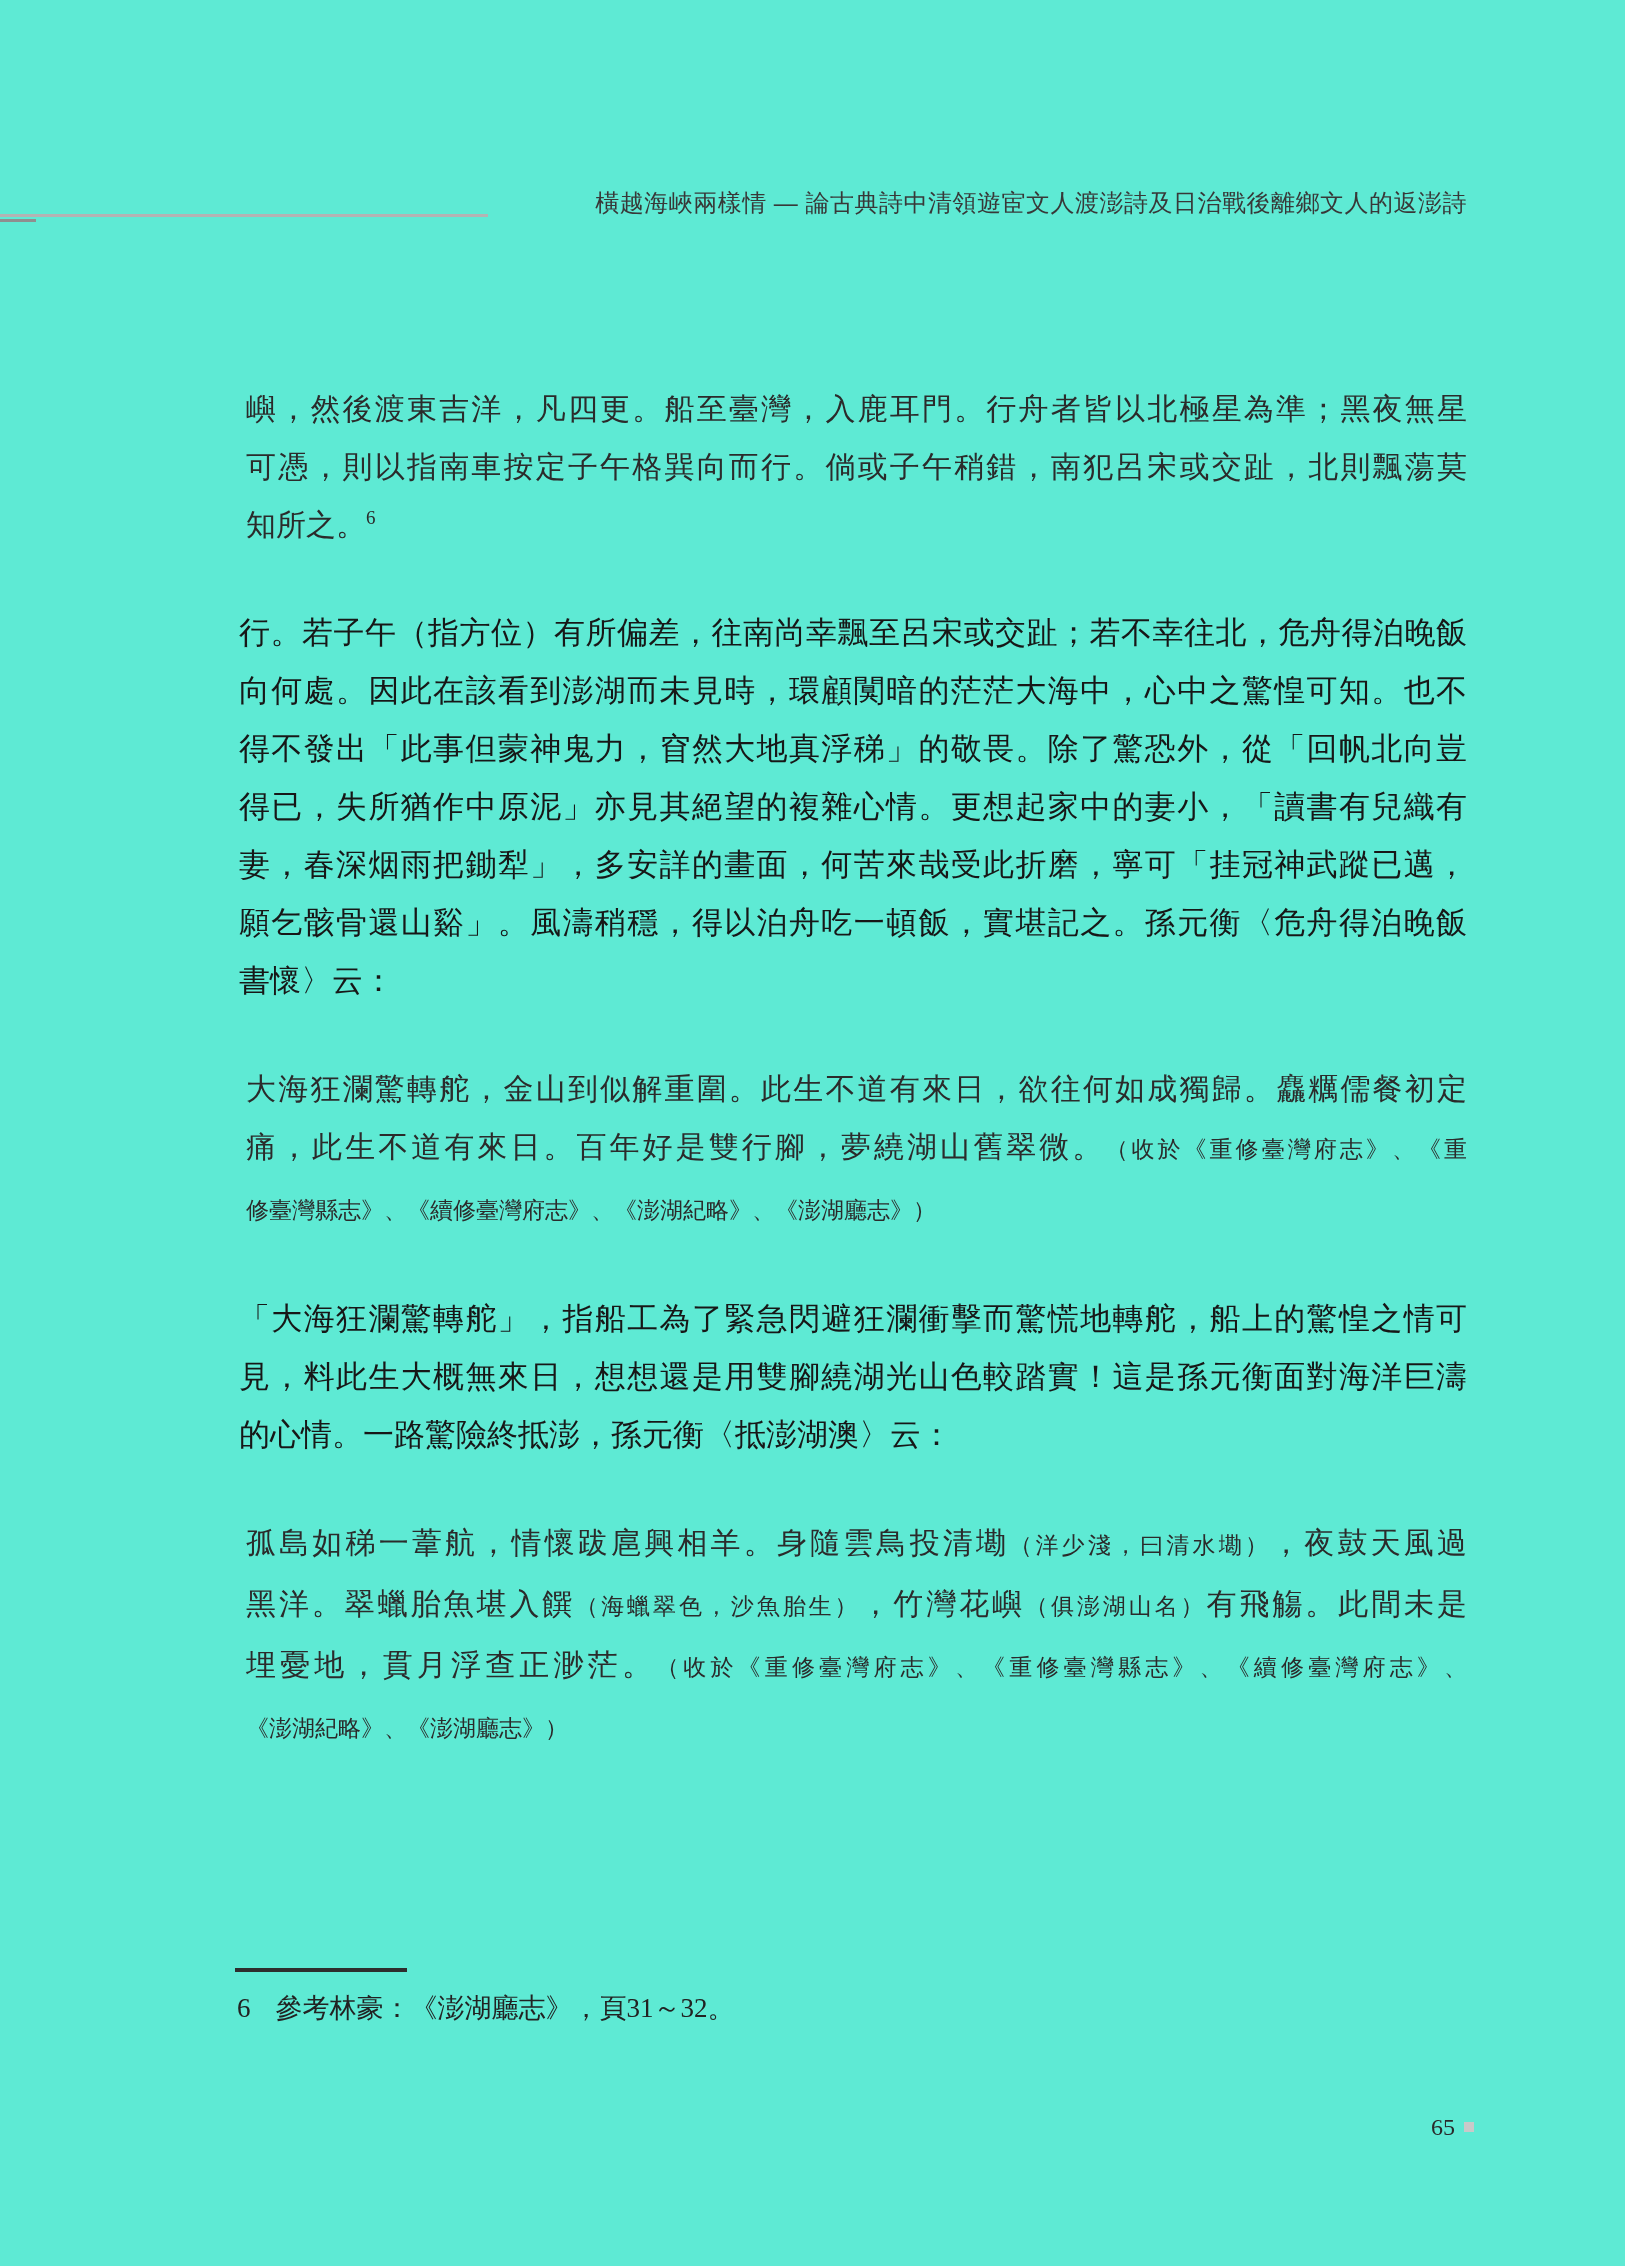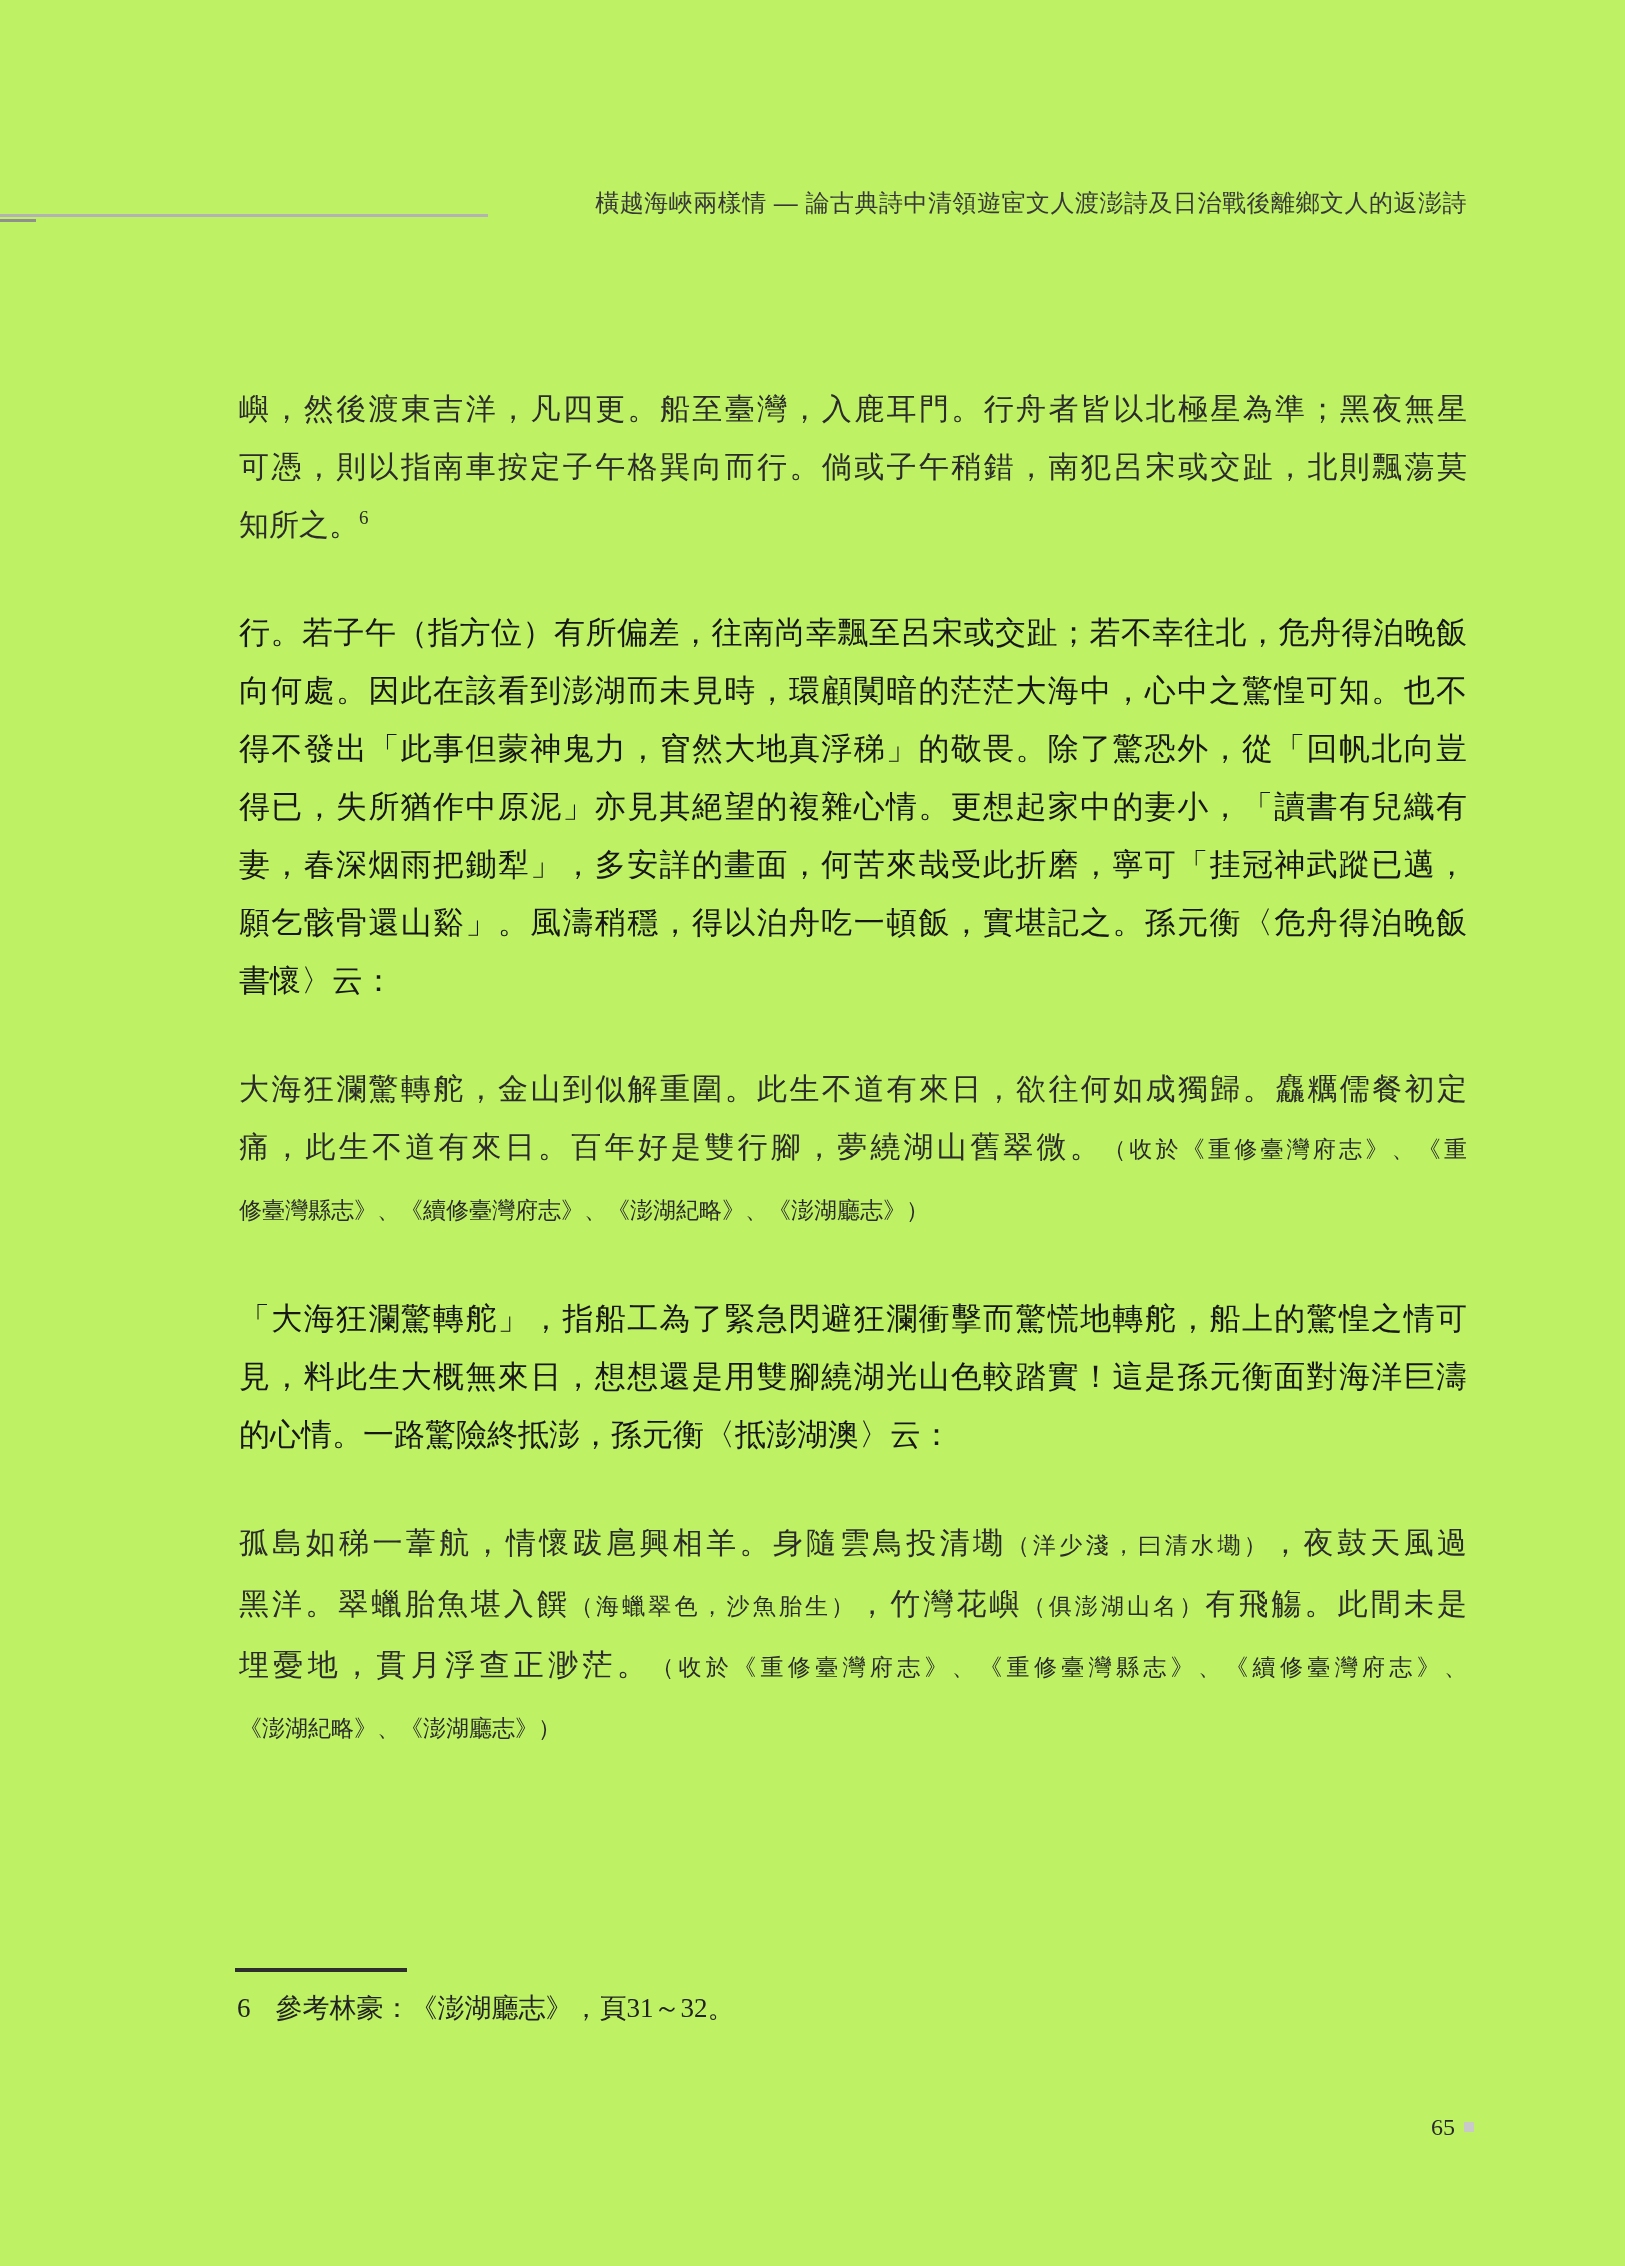--- a/index.html
+++ b/index.html
@@ -1,19 +1,19 @@
 <!DOCTYPE html>
 <html lang="zh-Hant"><head>
 <meta charset="utf-8">
 <style>
   html,body{margin:0;padding:0;background:#ffffff;}
   .page{
     position:relative;
     width:1625px;height:2266px;
-    background:#bef264;
+    background:#5eead4;
     overflow:hidden;
     font-family:"Liberation Serif","DejaVu Serif",serif;
     color:#1c1c1c;
   }
   
   .header-rule{
     position:absolute;top:214px;left:0;width:488px;height:2.9px;
     background:#b3b3b3;
   }
   .header-rule-dark{
@@ -36,21 +36,21 @@
     margin:0;padding:0;
     text-align:justify;
     text-align-last:justify;
     text-justify:inter-character;
   }
   .block p.last{text-align-last:left;}
   .block.body{
     font-size:31px;line-height:58px;color:#171717;
   }
   .block.quote{
-    font-size:30px;line-height:58px;color:#2b2b2b;font-weight:400;
+    font-size:30px;line-height:58px;color:#2b2b2b;font-weight:400;margin-left:7px;
   }
   .seg-small{font-size:23px;}
   .seg-sup{font-size:19px;vertical-align:super;line-height:0;}
   
   .footnote-rule{
     position:absolute;top:1968px;left:235px;width:172px;height:3.8px;
     background:#2e2e2e;
   }
   .footnote{
     position:absolute;top:1988px;left:237px;width:1224px;

